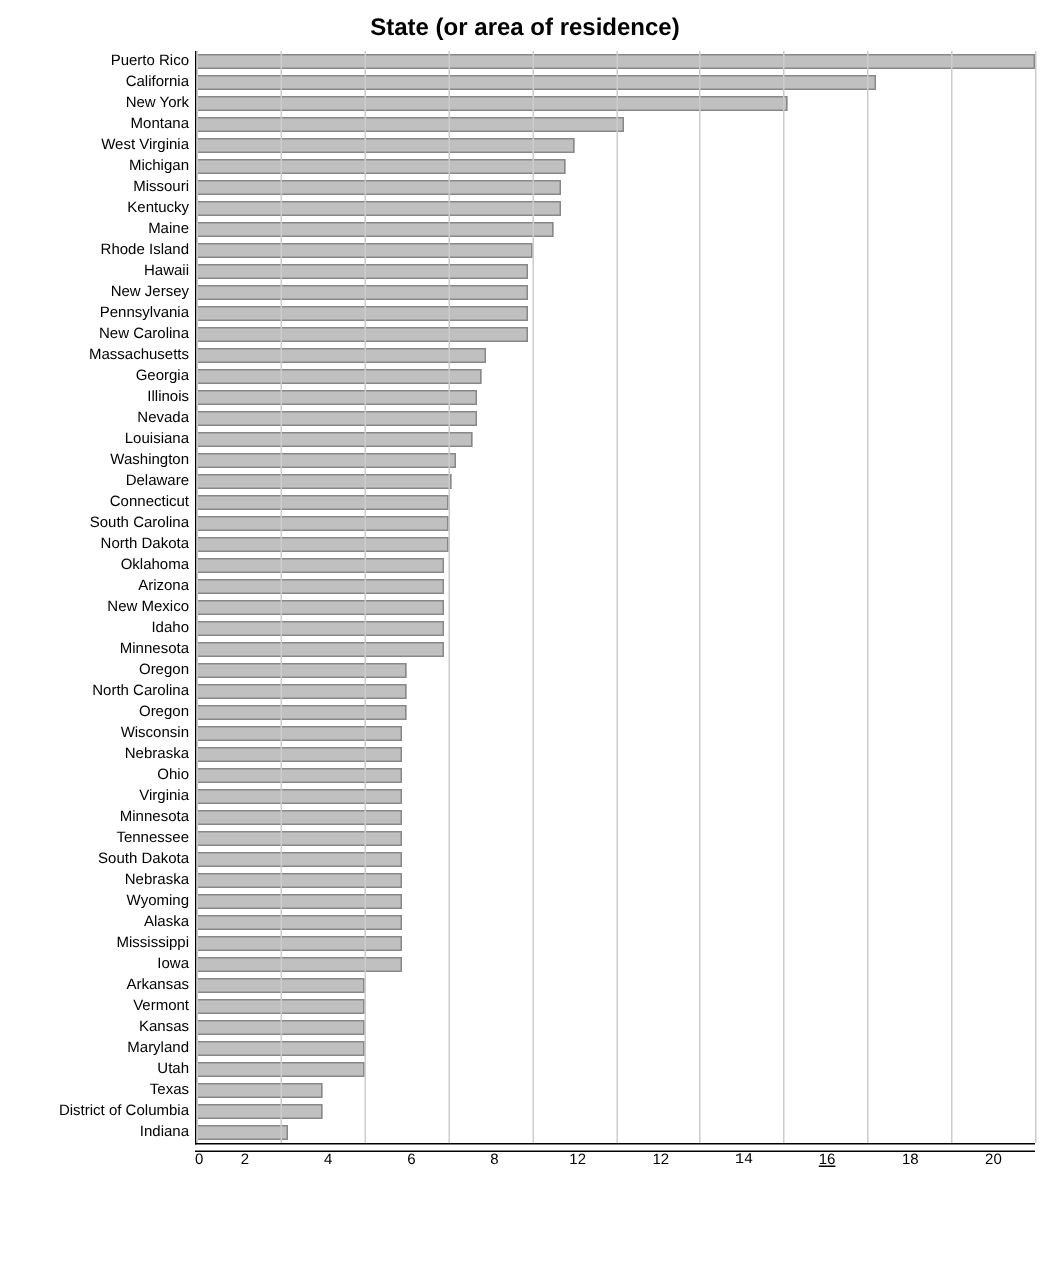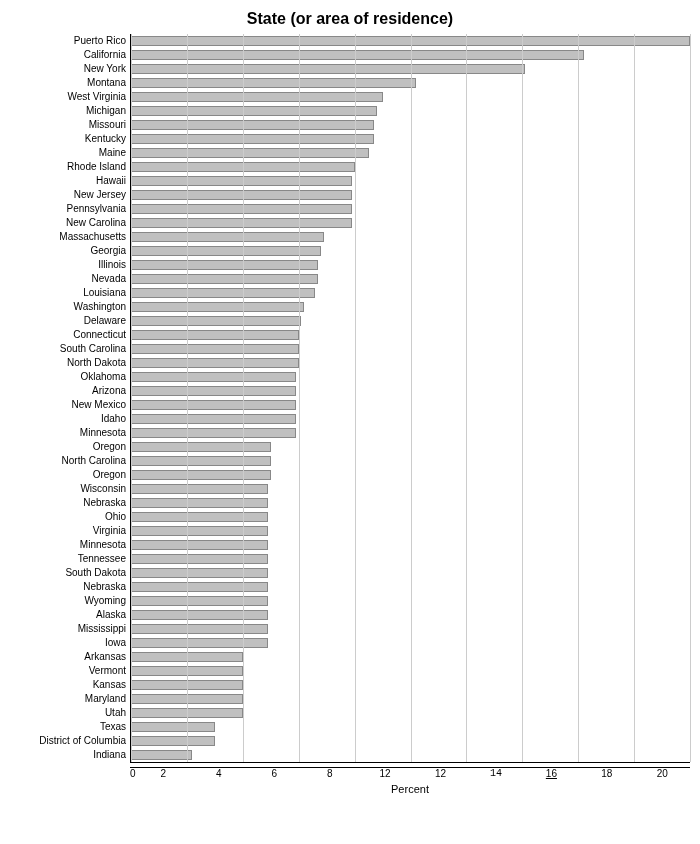--- a/index.html
+++ b/index.html
@@ -329,16 +329,15 @@
           <span class="x-tick" style="width: 10%;">4</span>
           <span class="x-tick" style="width: 10%;">6</span>
           <span class="x-tick" style="width: 10%;">8</span>
           <span class="x-tick" style="width: 10%;">12</span>
           <span class="x-tick" style="width: 10%;">12</span>
           <span class="x-tick" style="width: 10%; font-family: Liberation Mono, monospace;">14</span>
           <span class="x-tick" style="width: 10%; text-decoration: underline;">16</span>
           <span class="x-tick" style="width: 10%;">18</span>
           <span class="x-tick" style="width: 10%;">20</span>
         </div>
-      <div class="x-axis-title">Percent</div>
     </div>
   </div>
 </div>
 
 </body></html>

